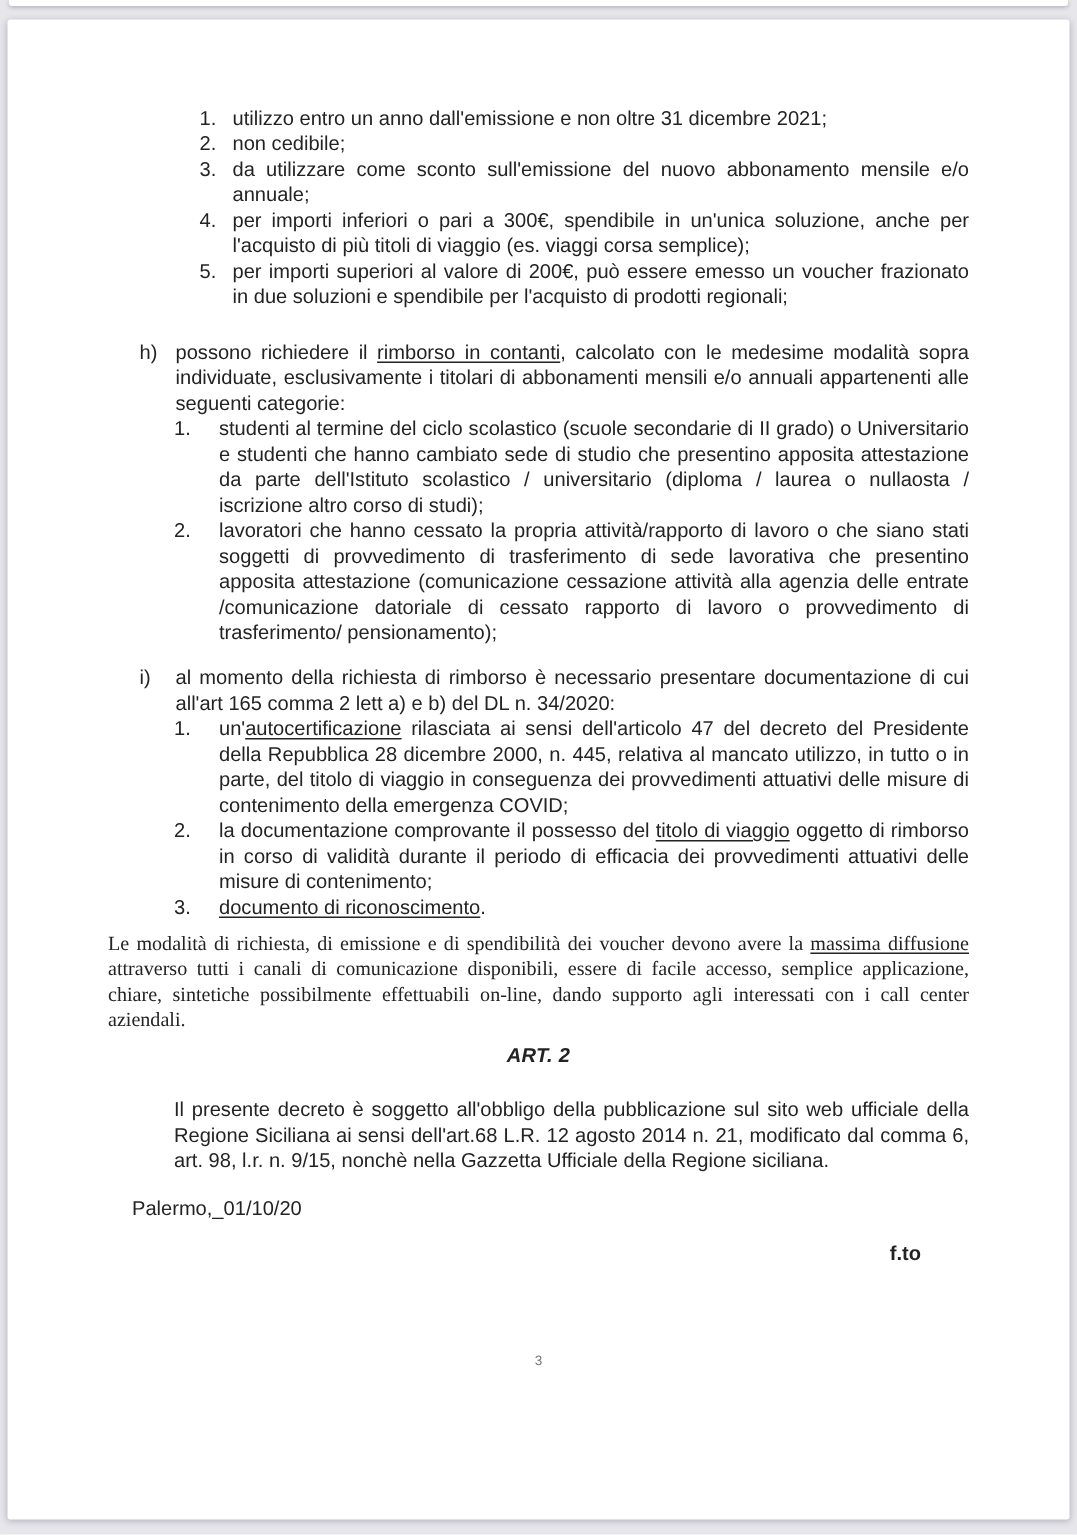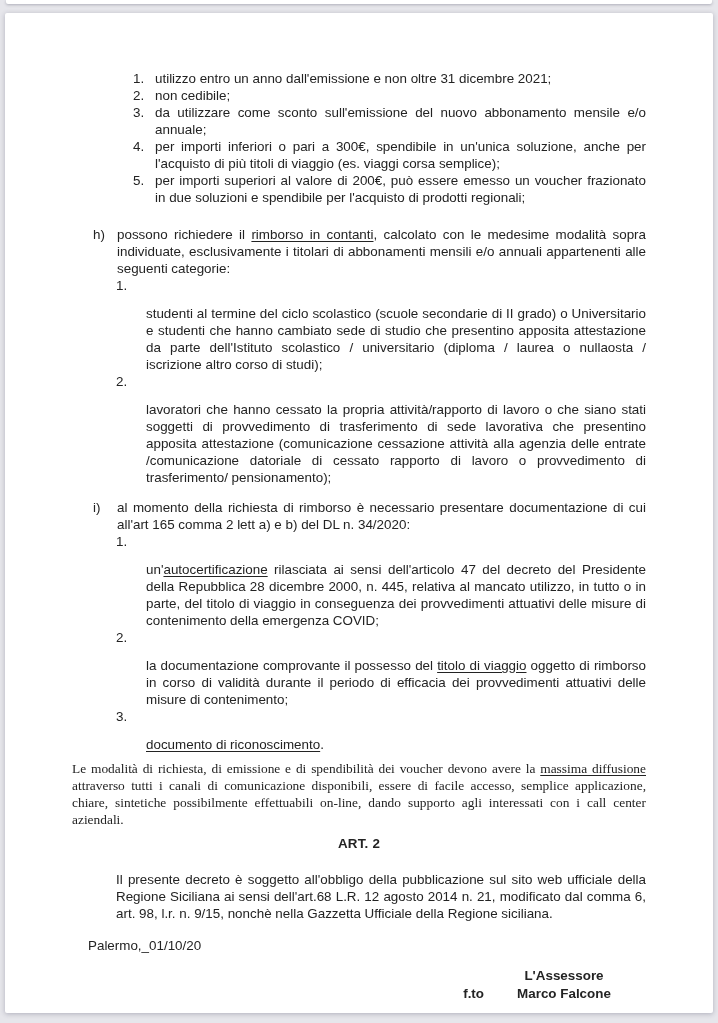--- a/index.html
+++ b/index.html
@@ -43,29 +43,30 @@
   .clause { display: flex; margin-left: 21px; }
   .clause > .marker { width: 24px; flex: none; }
   .clause .cbody { flex: 1; min-width: 0; }
   .clause .intro { text-align: justify; }
   .clause-h { margin-top: 20px; }
   .clause-i { margin-top: 13px; }
 
   
   .sub-list .li { display: flex; margin-left: -1px; }
   .sub-list .marker { width: 30px; flex: none; }
-  .sub-list .txt { flex: 1; min-width: 0; text-align: justify; margin-top: 28px; }
+  .sub-list .txt { flex: 1; min-width: 0; text-align: justify; }
 
   .para { margin: 0; text-align: justify; }
   .para-diffusione { margin-top: 7px; font-family: Liberation Serif, serif; }
   .art-heading {
     margin: 7px 0 0 0;
     text-align: center;
     font-size: 13.4px; font-weight: bold;
     letter-spacing: .2px;
+    font-style: italic;
   }
   .para-pubblicazione { margin-top: 19px; margin-left: 44px; }
   .place-date { margin: 15px 0 0 16px; }
 
   .signature {
     margin-top: 13px; margin-right: 32px;
     display: flex; align-items: flex-end; gap: 30px;
     justify-content: flex-end;
     font-weight: bold; line-height: 18px;
   }
@@ -150,23 +151,19 @@
       <p class="para para-diffusione"><span>Le modalità di richiesta, di emissione e di spendibilità dei voucher devono avere la </span><span class="u">massima diffusione</span><span> attraverso tutti i canali di comunicazione disponibili, essere di facile accesso, semplice applicazione, chiare, sintetiche possibilmente effettuabili on-line, dando supporto agli interessati con i call center aziendali.</span></p>
 
       <h3 class="art-heading">ART. 2</h3>
 
       <p class="para para-pubblicazione"><span>Il presente decreto è soggetto all'obbligo della pubblicazione sul sito web ufficiale della Regione Siciliana ai sensi dell'art.68 L.R. 12 agosto 2014 n. 21, modificato dal comma 6, art. 98, l.r. n. 9/15, nonchè nella Gazzetta Ufficiale della Regione siciliana.</span></p>
 
       <p class="place-date">Palermo,_01/10/20</p>
 
       <div class="signature">
         <span class="sig-fto">f.to</span>
-        <span class="sig-col">
-          <span class="sig-role">L'Assessore</span><br>
-          <span class="sig-name">Marco Falcone</span>
-        </span>
       </div>
 
       <div class="page-number">3</div>
 
     </div>
   </div>
 </div>
 
 </body></html>

